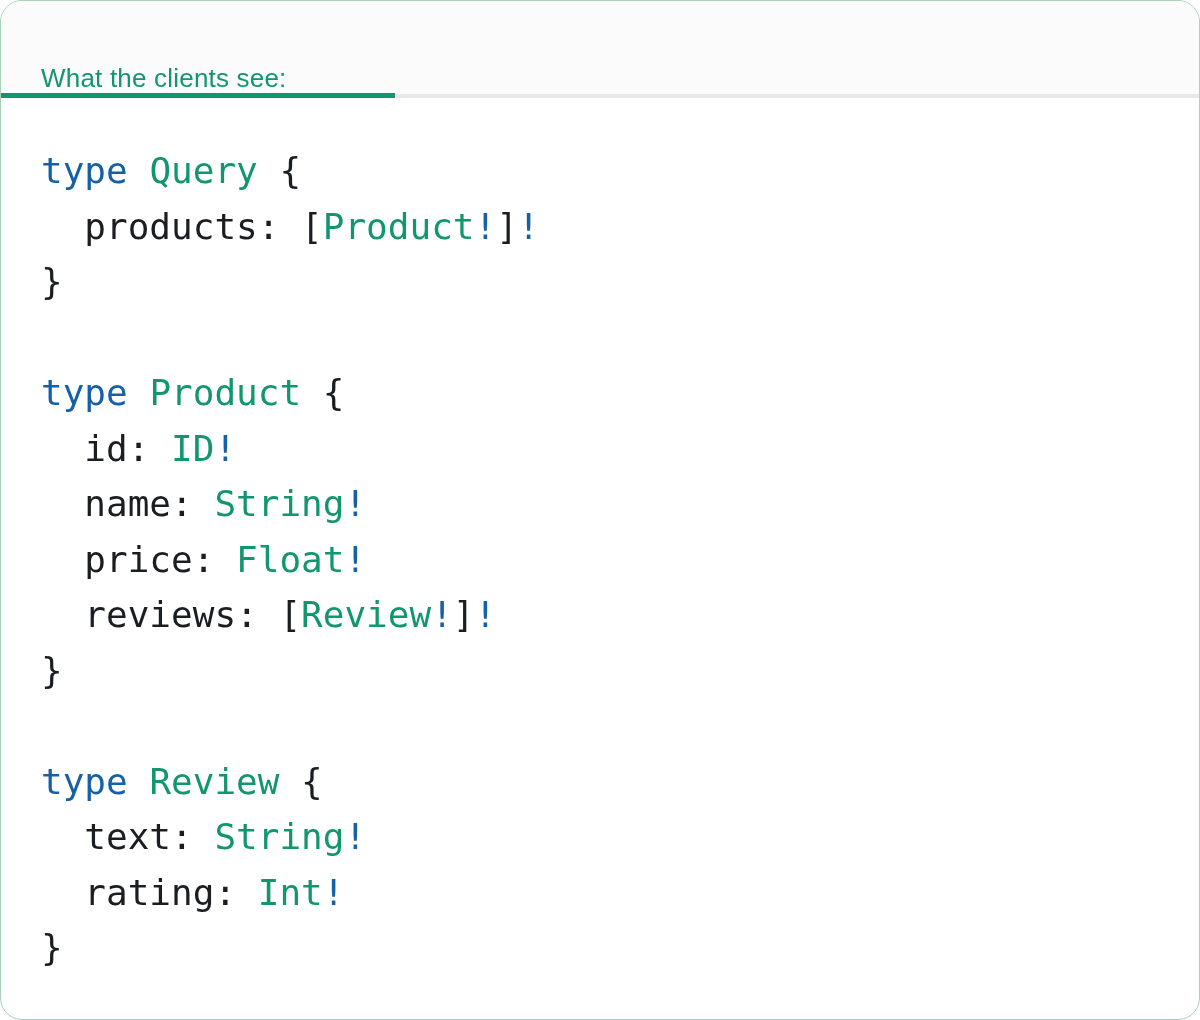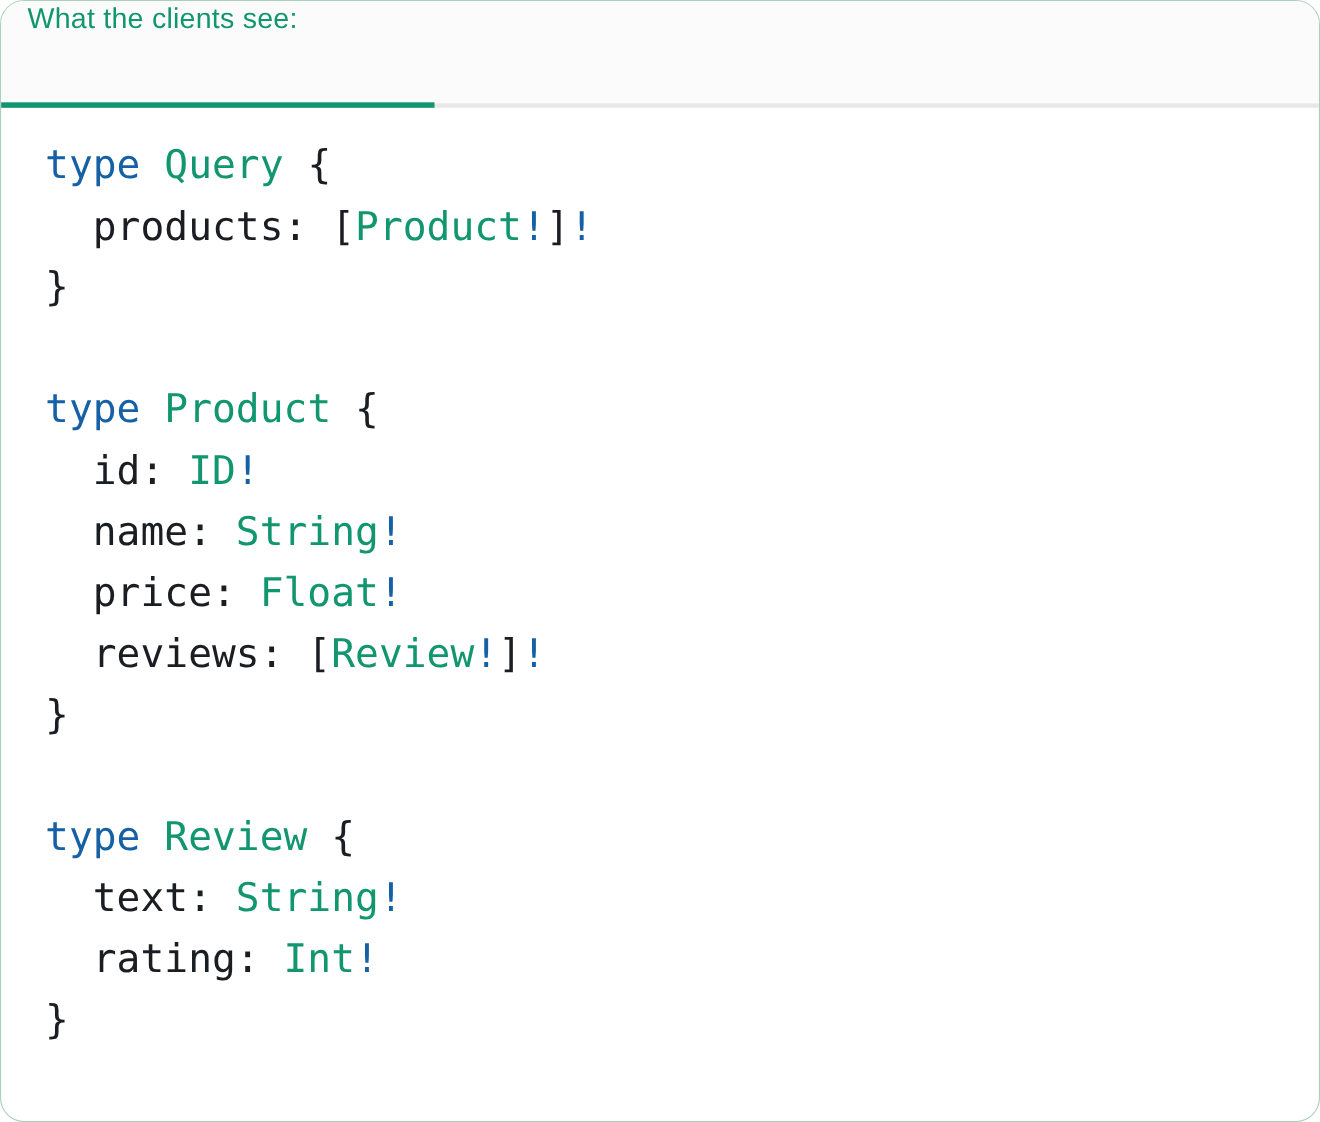--- a/index.html
+++ b/index.html
@@ -26,40 +26,40 @@
     height: 97px;
     background: #fbfbfb;
     border-bottom: 4px solid #e8e8e8;
     display: flex;
     align-items: center;
   }
   .tab {
     position: relative;
     height: 100%;
     display: flex;
-    align-items: flex-start;
-    padding-left: 24px;
+    align-items: flex-end;
+    padding-left: 40px;
     cursor: pointer;
   }
   .tab-label {
     font-size: 26px;
     font-weight: 500;
     letter-spacing: 0.2px;
     color: #12966f;
   }
   .active-tab-indicator {
     position: absolute;
     left: 0;
     bottom: -4px;
     width: 394px;
     height: 5px;
     background: #12966f;
   }
   .code-area {
-    padding: 25px 40px 40px 40px;
+    padding: 45px 40px 40px 40px;
   }
   .code-block {
     margin: 0;
     font-family: "DejaVu Sans Mono", "Liberation Mono", monospace;
     font-size: 36px;
     line-height: 55.5px;
     white-space: pre;
     color: #1a1d21;
   }
   .code-line {

